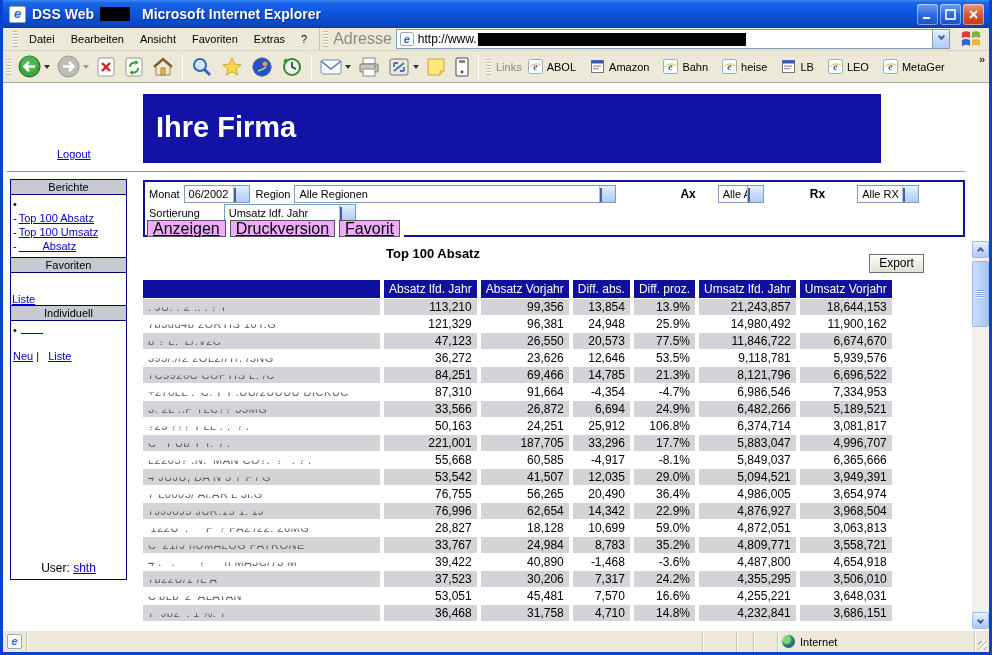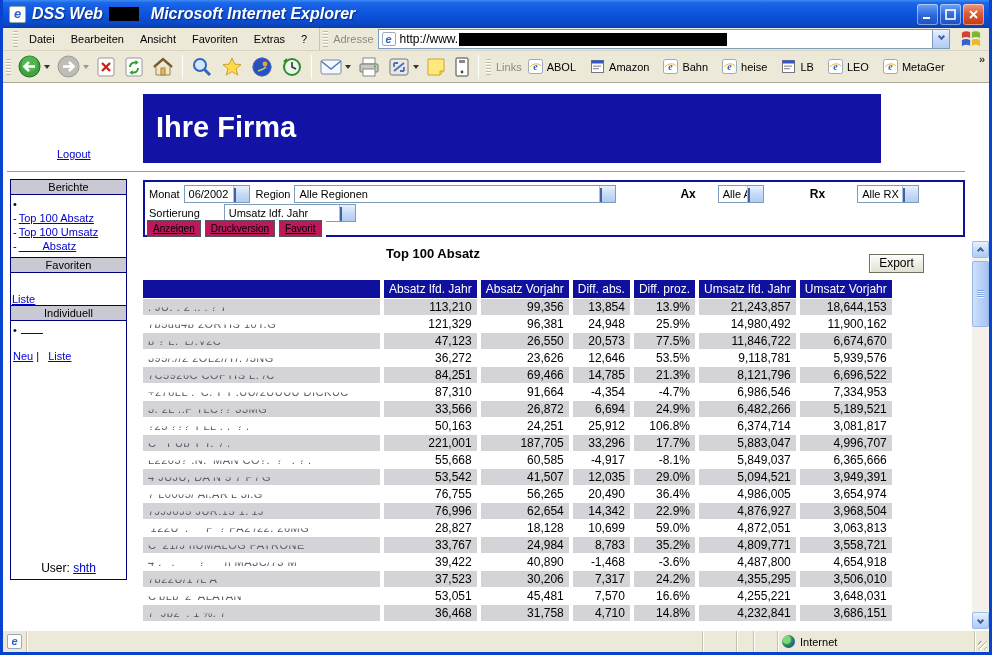--- a/index.html
+++ b/index.html
@@ -4,35 +4,35 @@
 <style>
   *{margin:0;padding:0;box-sizing:border-box;}
   html,body{width:992px;height:655px;overflow:hidden;font-family:"Liberation Sans",sans-serif;}
   .window{width:992px;height:655px;border:3px solid #0843CF;border-top:none;background:#ECE9D8;display:flex;flex-direction:column;overflow:hidden;}
 
   
   .titlebar{height:28px;flex:0 0 28px;display:flex;align-items:center;padding:0 5px 0 6px;
     background:linear-gradient(180deg,#3B8BF5 0%,#1C66E8 10%,#0E55DE 45%,#0A49C8 85%,#0A3DA8 100%);}
   .title-ico{width:17px;height:17px;background:#fff;border:1px solid #8aa;border-radius:2px;
     color:#2E64C8;font-weight:bold;font-size:13px;line-height:14px;text-align:center;font-style:italic;}
-  .title-text{color:#fff;font-weight:bold;font-size:16px;margin-left:6px;text-shadow:1px 1px 1px #0A2E86;white-space:nowrap;font-style:italic;}
+  .title-text{color:#fff;font-weight:bold;font-size:14px;margin-left:6px;text-shadow:1px 1px 1px #0A2E86;white-space:nowrap;}
   .title-redact{display:inline-block;width:30px;height:14px;background:#000;margin:0 6px;vertical-align:middle;}
   .win-btns{margin-left:auto;display:flex;gap:2px;}
   .win-btn{width:21px;height:21px;border-radius:3px;box-shadow:inset 0 0 0 1px rgba(255,255,255,.45);
     display:flex;align-items:center;justify-content:center;}
   .win-btn.min,.win-btn.max{background:linear-gradient(180deg,#6EA4F4,#2E6BE0 50%,#1A4FC0);}
   .win-btn.close{background:linear-gradient(180deg,#F09C7E,#DD5B38 45%,#C13A13);}
 
   
   .menubar{height:23px;flex:0 0 23px;display:flex;align-items:center;background:#ECE9D8;border-bottom:1px solid #D8D4C0;padding-left:7px;}
   .grip{width:5px;height:16px;margin:0 3px;
     background:repeating-linear-gradient(180deg,#C1BDA3 0 1px,#fff 1px 2px,transparent 2px 3px);}
   .menu-item{font-size:11px;padding:3px 8px;color:#000;white-space:nowrap;}
   .addr-section{flex:1;display:flex;align-items:center;border-left:1px solid #C9C5AE;margin-left:4px;height:100%;}
-  .addr-label{font-size:11px;color:#8a8a82;margin:0 4px 0 2px;}
+  .addr-label{font-size:16px;color:#8a8a82;margin:0 4px 0 2px;}
   .addr-input{flex:1;height:20px;background:#fff;border:1px solid #7F9DB9;display:flex;align-items:center;position:relative;padding-left:3px;}
   .addr-ico{width:14px;height:14px;background:#fff;border:1px solid #9ab;border-radius:2px;color:#2E64C8;
     font-weight:bold;font-size:11px;line-height:12px;text-align:center;font-style:italic;margin-right:4px;}
   .addr-text{font-size:12px;color:#000;}
   .addr-redact{display:inline-block;width:268px;height:13px;background:#000;margin-left:1px;}
   .addr-drop{position:absolute;right:0;top:0;width:17px;height:18px;border-left:1px solid #7F9DB9;
     background:linear-gradient(180deg,#E9F1FC,#C7DBF8 50%,#B2CCF4);}
   .chev-d{width:5px;height:5px;border-right:2px solid #41619F;border-bottom:2px solid #41619F;transform:rotate(45deg);margin:4px auto 0;}
   .chev-u{width:5px;height:5px;border-right:2px solid #41619F;border-bottom:2px solid #41619F;transform:rotate(-135deg);margin:6px auto 0;}
   .winflag{width:30px;height:20px;margin:0 3px 0 6px;}
@@ -69,22 +69,22 @@
 
   
   .filterbox{position:absolute;left:140px;top:97px;width:822px;height:57px;border:2px solid #10109E;background:#fff;font-size:11px;padding:2px 4px;}
   .frow{display:flex;align-items:center;height:19px;}
   .flabel{margin-right:4px;}
   .fbold{font-weight:bold;font-size:12px;}
   .xp-select{position:relative;display:inline-block;height:18px;border:1px solid #7F9DB9;background:#fff;
     font-size:11px;line-height:16px;padding:0 20px 0 4px;vertical-align:middle;white-space:nowrap;}
   .xp-select .arrow-btn{position:absolute;right:0;top:0;width:16px;height:16px;
     background:linear-gradient(180deg,#E9F1FC,#C7DBF8 50%,#B2CCF4);border-left:1px solid #A8C0E8;}
-  .fbtn{display:inline-block;border:1px solid #55555E;padding:0 5px;margin-right:4px;font-size:10px;
-    text-decoration:underline;color:#000;background:#be185d;line-height:15px;}
+  .fbtn{display:inline-block;border:1px solid #55555E;padding:0 5px;margin-right:4px;font-size:16px;
+    text-decoration:underline;color:#000;background:#f0abfc;line-height:15px;}
   .fbtn-row{position:absolute;left:2px;bottom:-2px;background:#fff;display:flex;}
 
   
   .report-title{position:absolute;left:140px;top:163px;width:580px;text-align:center;font-weight:bold;font-size:13px;}
   .export-btn{position:absolute;left:866px;top:171px;width:55px;height:19px;font-size:12px;text-align:center;
     background:linear-gradient(#FDFDFB,#E2E0D2);border:1px solid #707062;box-shadow:inset 1px 1px 0 #fff;line-height:17px;}
   table.report{position:absolute;left:136px;top:196px;border-collapse:separate;border-spacing:4px 1px;font-size:12px;}
   table.report th{background:#10109E;color:#fff;font-weight:normal;text-align:left;padding:2px 5px;line-height:14px;white-space:nowrap;}
   table.report td{padding:1px 5px;line-height:14px;white-space:nowrap;text-align:right;}
   table.report td.c-name{text-align:left;}

